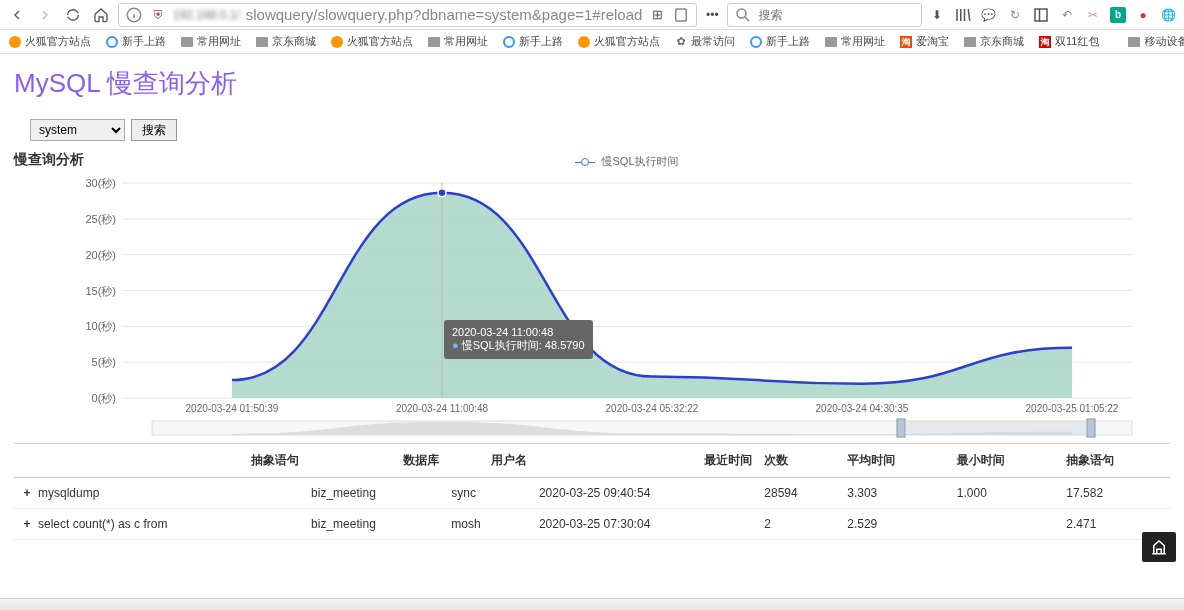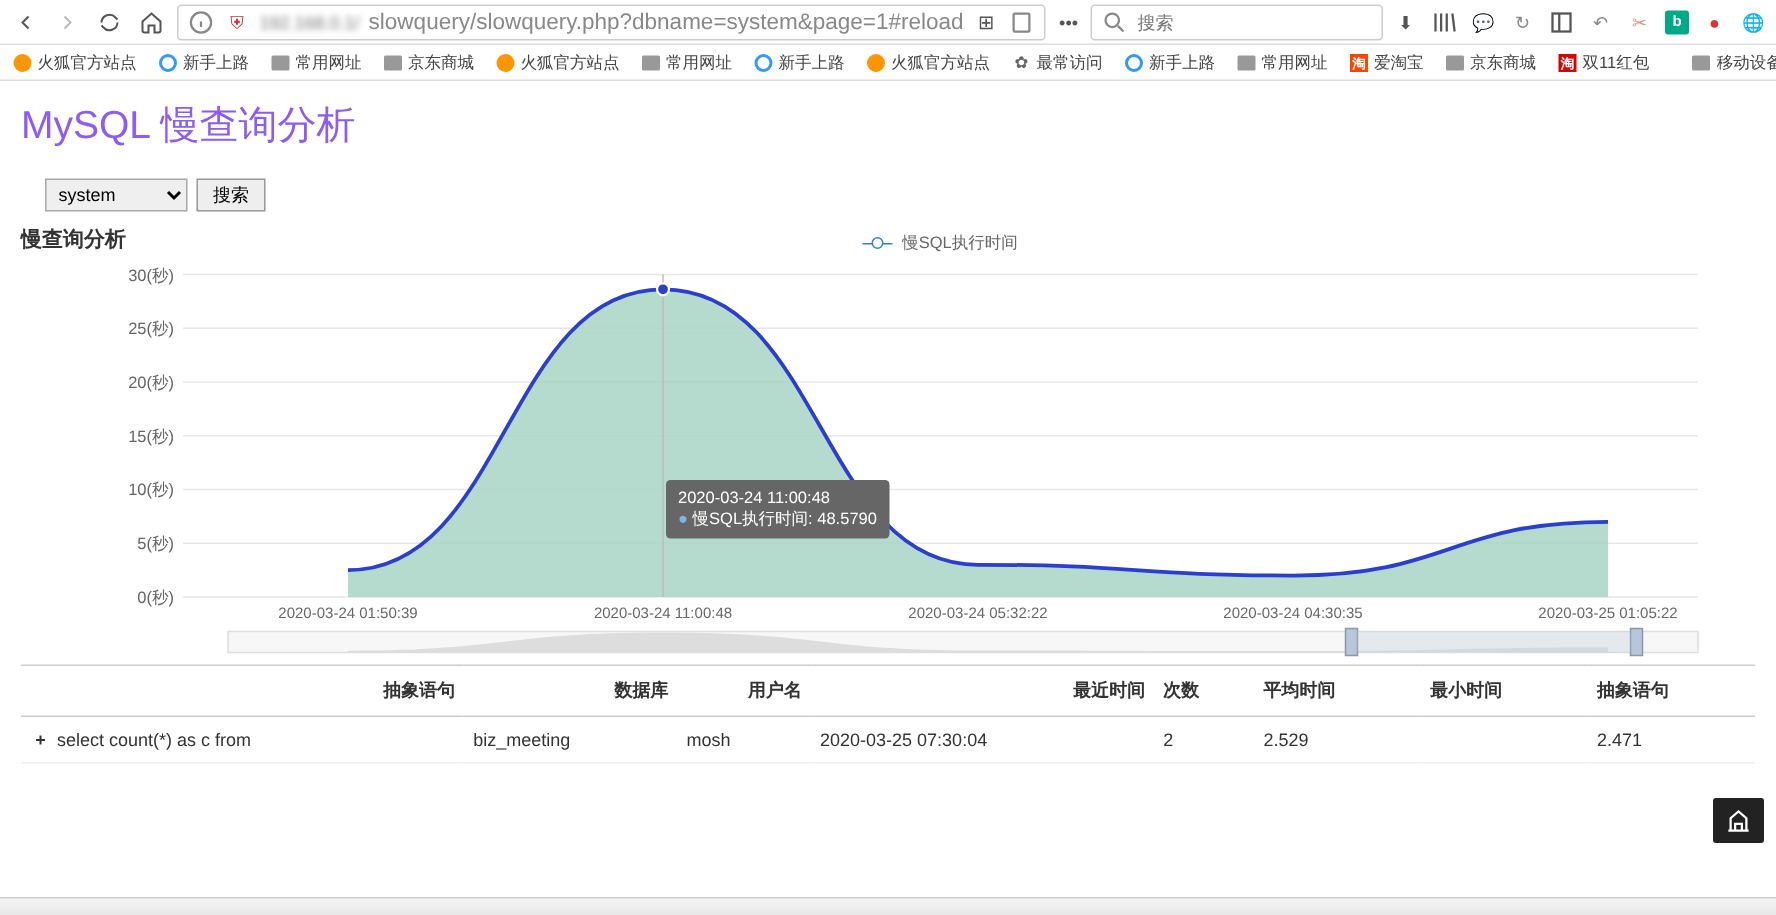--- a/index.html
+++ b/index.html
@@ -289,20 +289,30 @@
           <th>用户名</th>
           <th>最近时间</th>
           <th>次数</th>
           <th>平均时间</th>
           <th>最小时间</th>
           <th>抽象语句</th>
         </tr>
       </thead>
     <tbody id="tbody">
         <tr>
+          <td><span class="expand">+</span>mysqldump</td>
+          <td>biz_meeting</td>
+          <td>sync</td>
+          <td>2020-03-25 09:40:54</td>
+          <td>28594</td>
+          <td>3.303</td>
+          <td>1.000</td>
+          <td>17.582</td>
+        </tr>
+        <tr>
           <td><span class="expand">+</span>select count(*) as c from</td>
           <td>biz_meeting</td>
           <td>mosh</td>
           <td>2020-03-25 07:30:04</td>
           <td>2</td>
           <td>2.529</td>
           <td></td>
           <td>2.471</td>
         </tr>
       </tbody>

